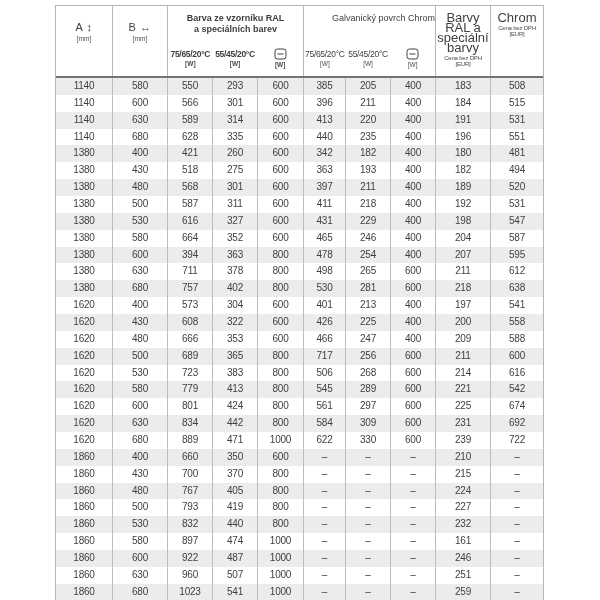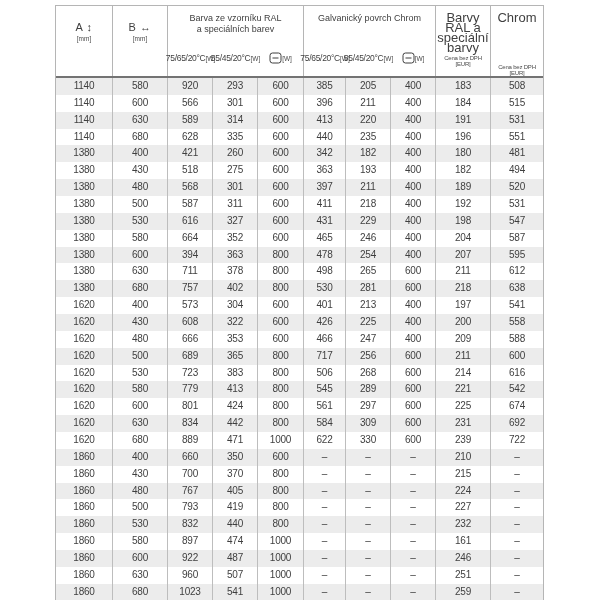--- a/index.html
+++ b/index.html
@@ -10,31 +10,31 @@
   .spec-table { position:absolute; left:55px; top:5px; width:489px;
     border:1px solid #b5b5b5; border-bottom:none; background:#fff; }
 
   
   .thead { display:flex; height:72px; border-bottom:2px solid #737373; }
   .hcell { border-right:1px solid #b5b5b5; display:flex; flex-direction:column;
     align-items:center; text-align:center; }
   .hcell:last-child { border-right:none; }
   .h-a { width:57px; justify-content:center; padding-bottom:20px; }
   .h-b { width:55px; justify-content:center; padding-bottom:20px; }
-  .h-group-ral { width:136px; }
-  .h-group-chrom { width:132px; }
+  .h-group-ral { width:136px;font-weight:bold; }
+  .h-group-chrom { width:132px;align-items:flex-end; }
   .h-price-ral { width:55px; padding-top:7px; }
-  .h-price-chrom { width:52px; padding-top:7px;justify-content:space-between; }
+  .h-price-chrom { width:52px; padding-top:7px; }
 
   .ab-label { font-size:11px; letter-spacing:0.5px; }
   .ab-unit { font-size:6.5px; margin-top:2px; color:#4a4a4a; }
 
   .group-title { font-size:9px; line-height:11px; padding-top:7px; flex:0 0 auto; }
   .sub-row { display:flex; width:100%; margin-top:auto; height:36px; }
-  .sub-cell { display:flex; flex-direction:row; align-items:center; justify-content:center; }
+  .sub-cell { display:flex; flex-direction:column; align-items:center; justify-content:center; }
   .g1 .sub-cell:nth-child(1){ width:45px; } .g1 .sub-cell:nth-child(2){ width:45px; } .g1 .sub-cell:nth-child(3){ width:46px; }
   .g2 .sub-cell:nth-child(1){ width:42px; } .g2 .sub-cell:nth-child(2){ width:45px; } .g2 .sub-cell:nth-child(3){ width:45px; }
   .temp-label { font-size:8.5px; letter-spacing:-0.3px; }
   .watt-unit { font-size:6.5px; margin-top:1px; color:#4a4a4a; }
 
   .price-title { font-size:13px; line-height:10px; }
   .price-sub { font-size:6px; margin-top:2px; color:#4a4a4a; letter-spacing:-0.2px; }
 
   .elec-icon { display:block; }
 
@@ -123,21 +123,21 @@
         <div class="price-title">Chrom</div>
         <div class="price-sub">Cena bez DPH [EUR]</div>
       </div>
 
     </div>
 
     <div class="tbody">
         <div class="row stripe">
           <div class="cell c0">1140</div>
           <div class="cell c1">580</div>
-          <div class="cell c2">920</div>
+          <div class="cell c2">550</div>
           <div class="cell c3">293</div>
           <div class="cell c4">600</div>
           <div class="cell c5">385</div>
           <div class="cell c6">205</div>
           <div class="cell c7">400</div>
           <div class="cell c8">183</div>
           <div class="cell c9">508</div>
         </div>
         <div class="row">
           <div class="cell c0">1140</div>

